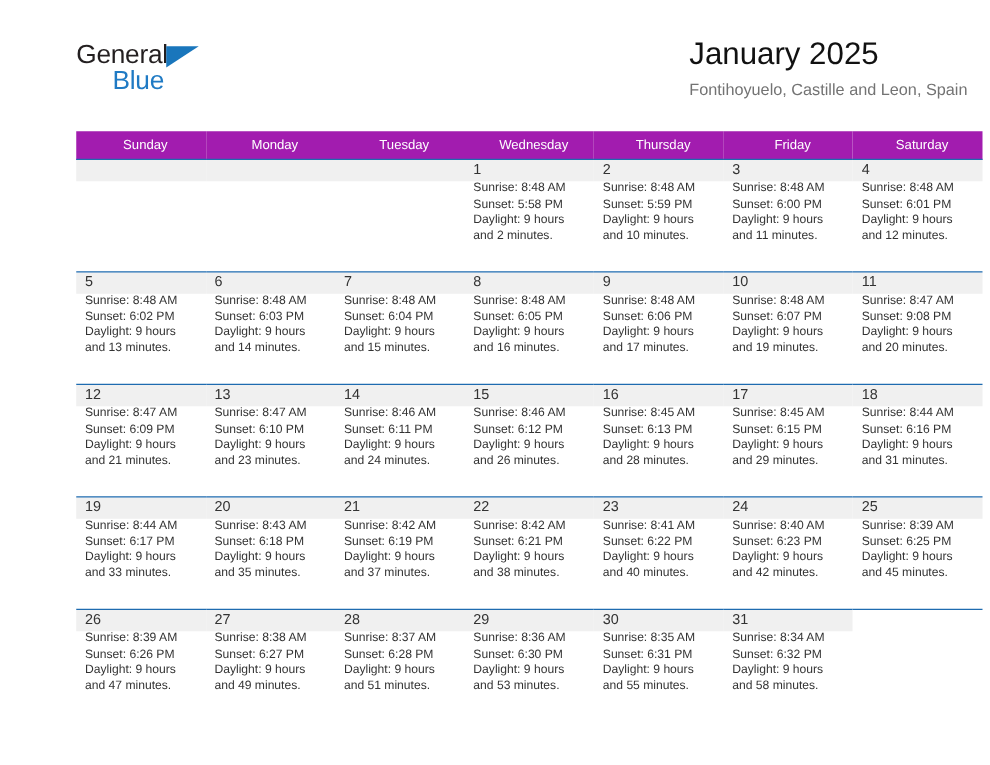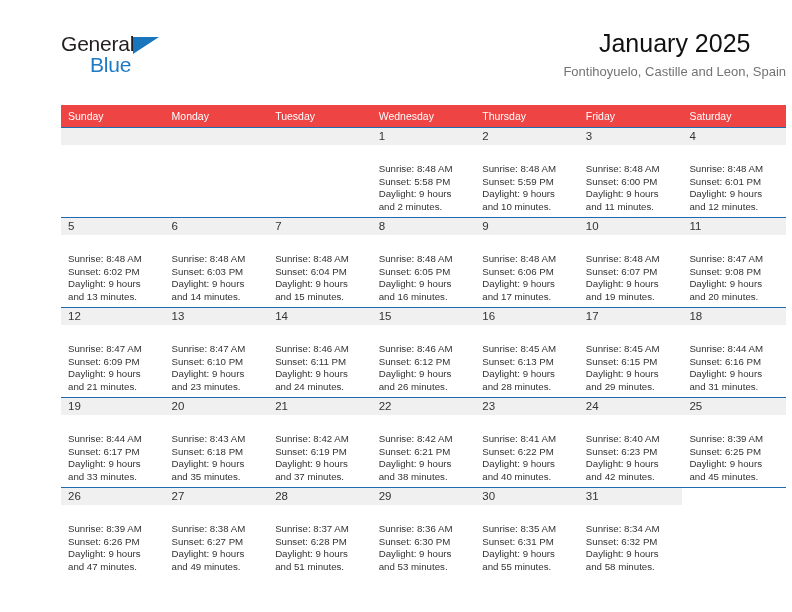--- a/index.html
+++ b/index.html
@@ -61,23 +61,23 @@
     left: 29px;
     top: 21px;
     font-size: 21px;
     letter-spacing: -0.2px;
     color: #1f7ac4;
     font-family: "Liberation Sans", sans-serif;
   }
 
   .title-block {
     position: absolute;
-    right: 0;
+    right: 12px;
     top: 0;
-    text-align: center;
+    text-align: left;
   }
   .cal-title {
     font-size: 25px;
     color: #111111;
     line-height: 30px;
     white-space: nowrap;
   }
   .cal-subtitle {
     margin-top: 6px;
     font-size: 13px;
@@ -92,25 +92,25 @@
     left: 33px;
     top: 105px;
     width: 725px;
   }
   table.cal-table {
     width: 725px;
     border-collapse: collapse;
     table-layout: fixed;
   }
   table.cal-table th {
-    background: #ef4444;
+    background: #a21caf;
     color: #ffffff;
     font-size: 10.5px;
     font-weight: normal;
-    text-align: left;
+    text-align: center;
     padding: 5px 0 5px 7px;
     height: 11px;
     border: none;
   }
   table.cal-table td {
     vertical-align: top;
     padding: 0;
     border: none;
     border-top: 1.6px solid #1e6bb0;
     height: 89px;
@@ -123,21 +123,21 @@
     height: 17px;
     line-height: 17px;
     padding-left: 7px;
     font-size: 11.5px;
     color: #333333;
   }
   td.empty .daynum {
     background: #f0f0f0;
   }
   .details {
-    padding: 18px 6px 0 7px;
+    padding: 0 6px 0 7px;
     font-size: 9.7px;
     line-height: 12.6px;
     color: #333333;
   }
   .details div {
     white-space: nowrap;
   }
 </style>
 </head>
 <body>

